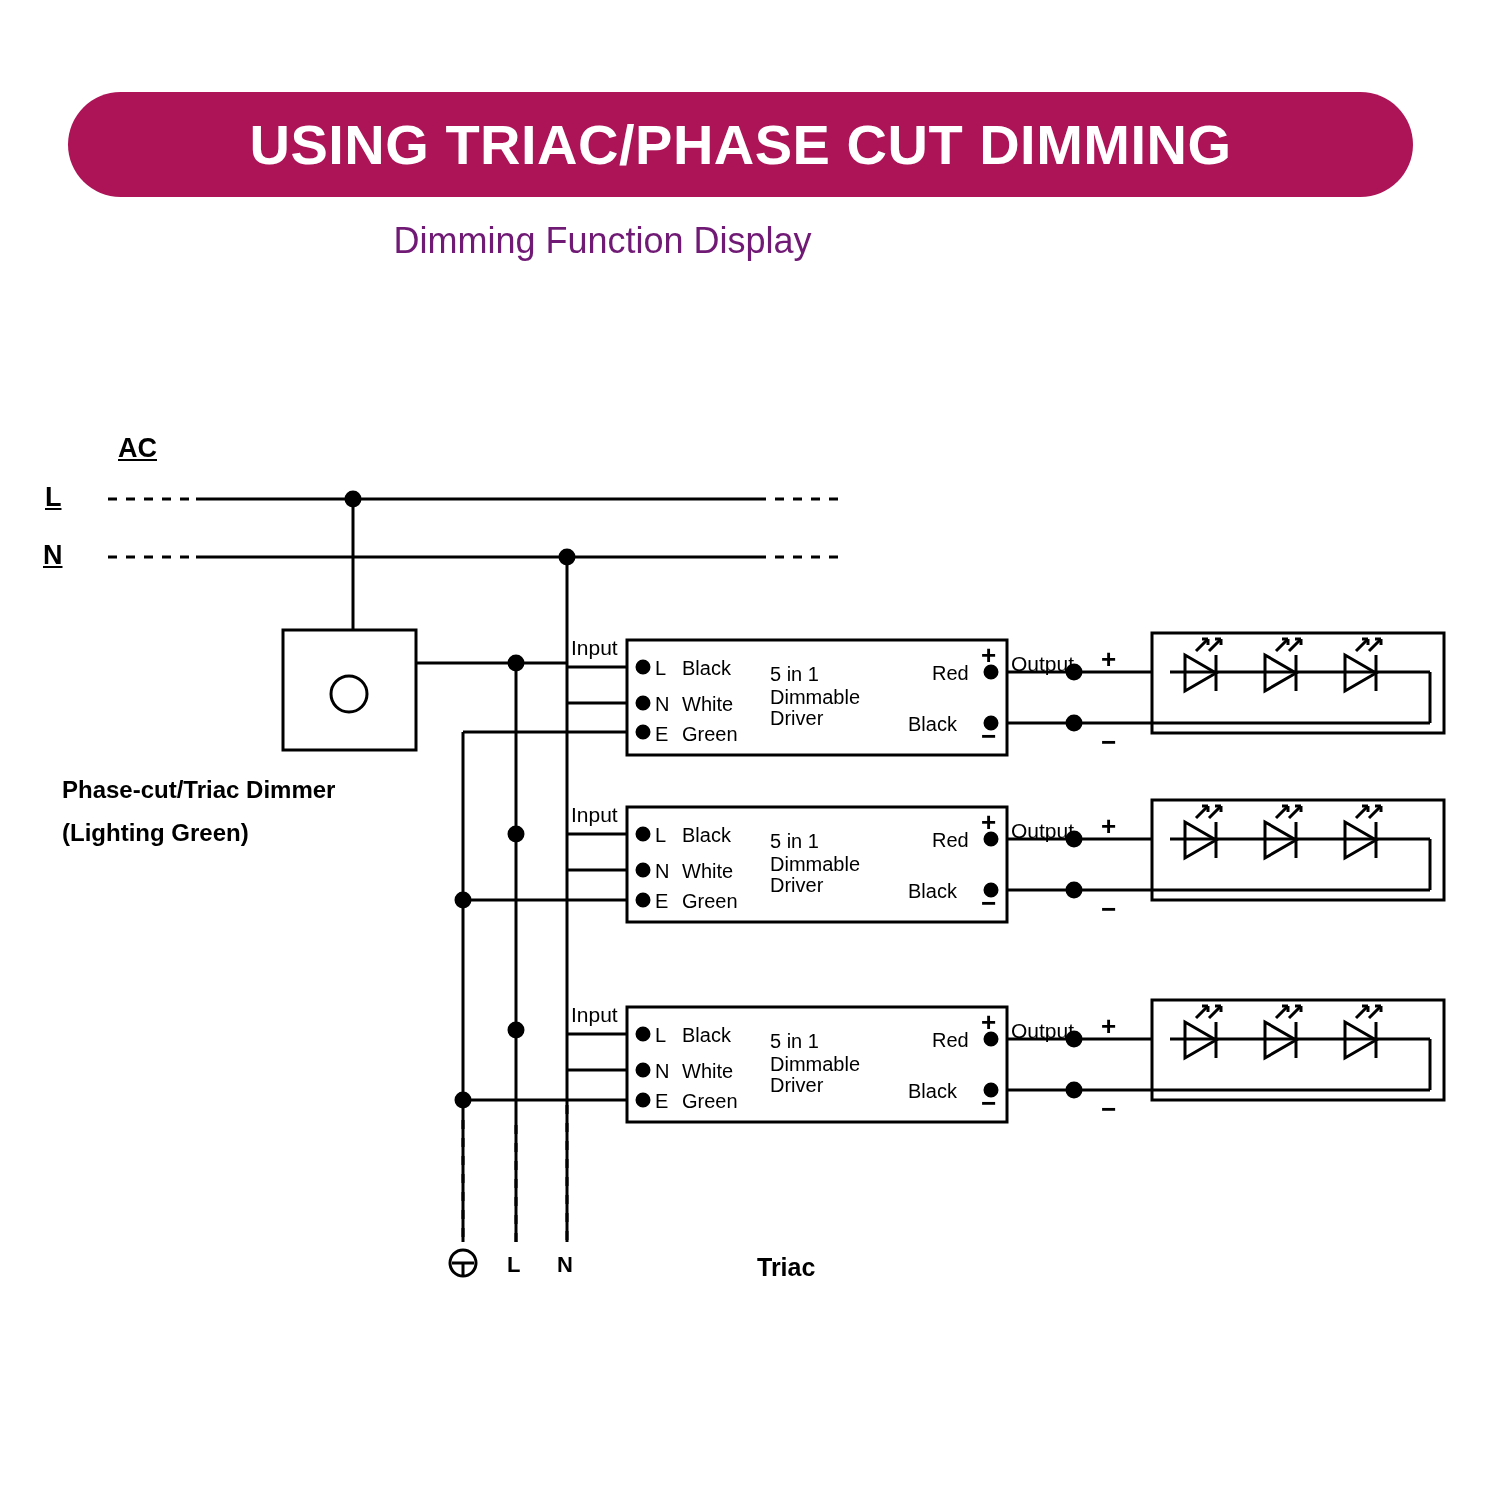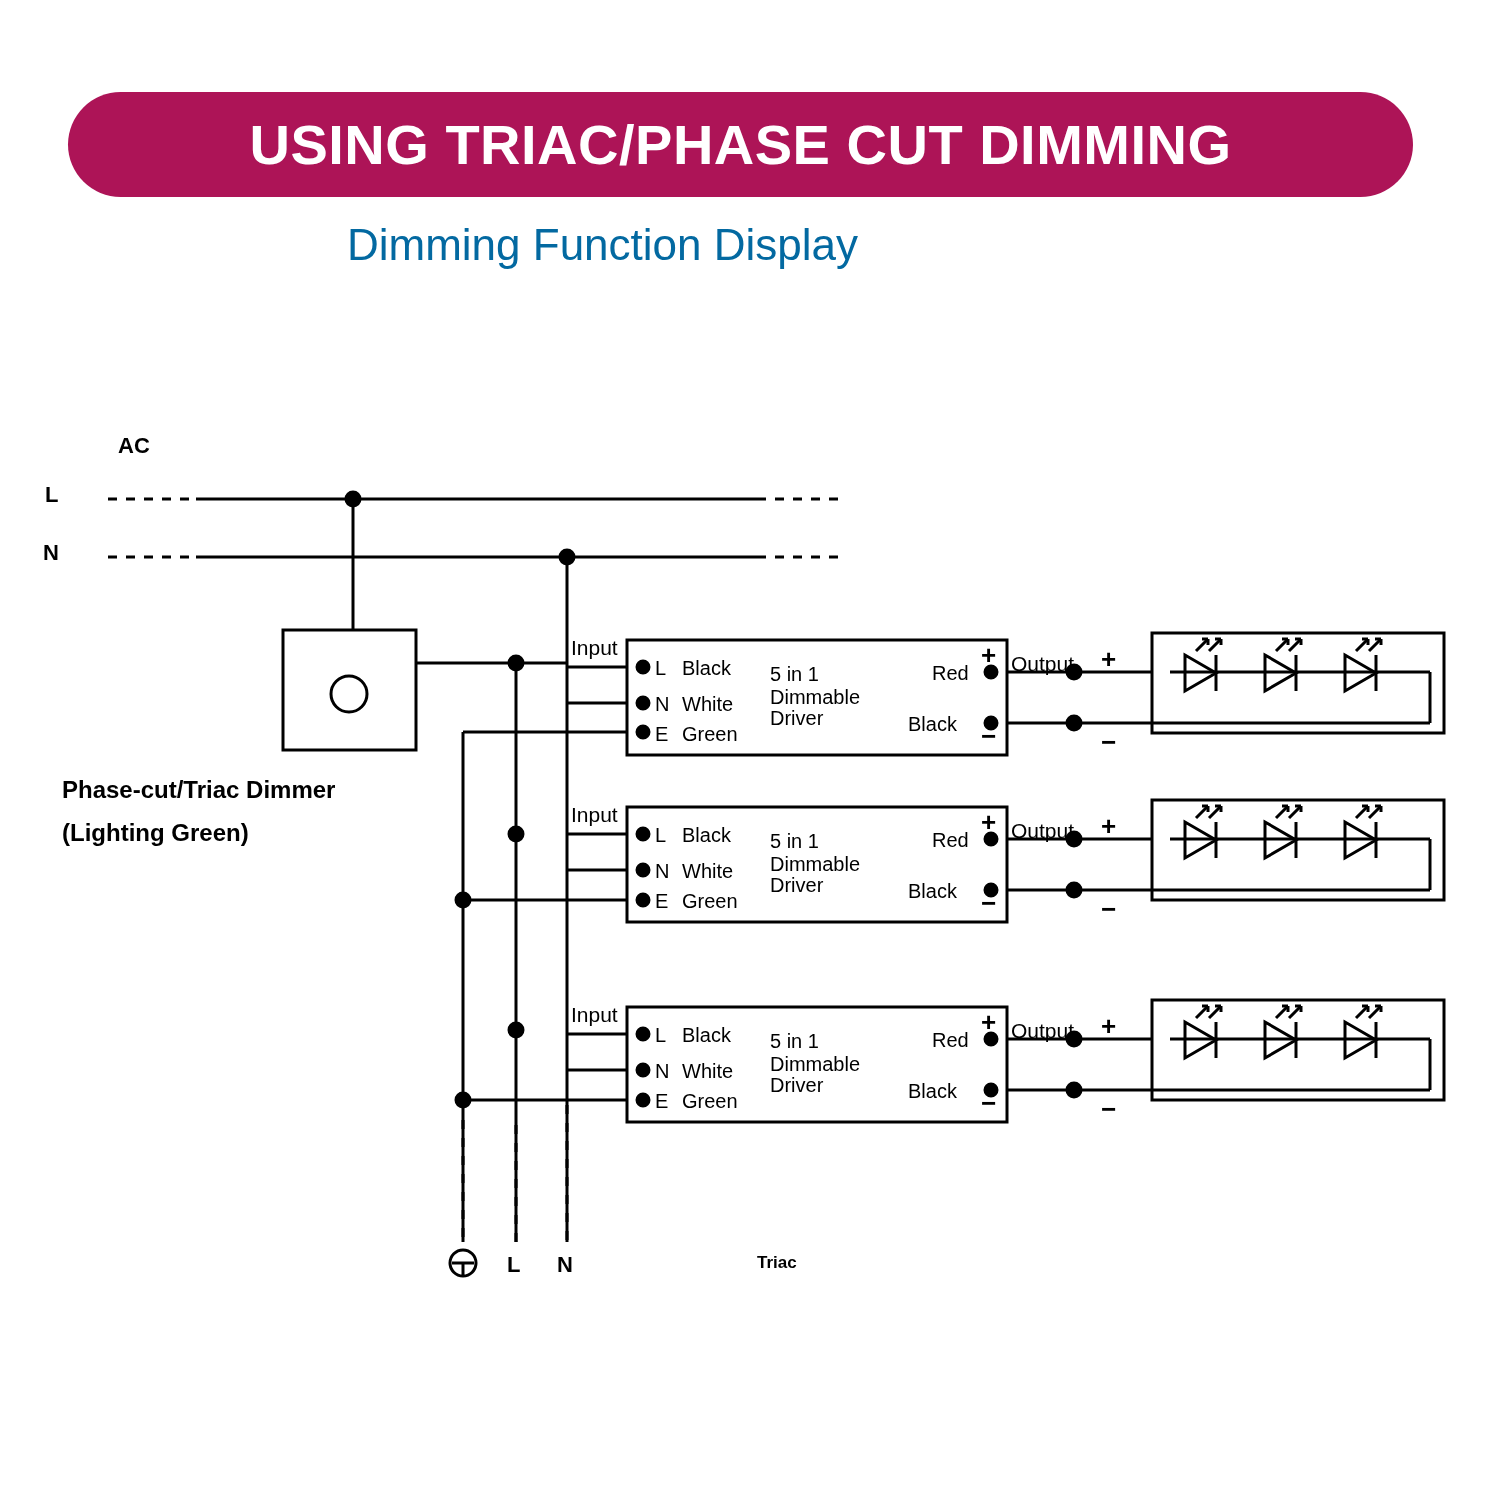--- a/index.html
+++ b/index.html
@@ -42,41 +42,41 @@
     font-weight: bold;
     letter-spacing: 0.5px;
     white-space: nowrap;
   }
   .subtitle {
     position: absolute;
     left: 0;
     top: 210px;
     width: 1205px;
     text-align: center;
-    font-size: 44px;
-    color: #0369a1;
+    font-size: 36px;
+    color: #701a75;
   }
 
   
   .diagram {
     position: absolute;
     left: 0;
     top: 0;
     width: 1500px;
     height: 1500px;
   }
   .lbl {
     position: absolute;
     font-size: 19px;
     color: #000;
     white-space: nowrap;
     line-height: 1.25;
   }
   .lbl.bold { font-weight: bold; }
-  .lbl.big { font-size: 22px; font-weight: bold; }
+  .lbl.big { font-size: 27px; font-weight: bold; text-decoration: underline; }
   .lbl.med { font-size: 24px; font-weight: bold; }
   .lbl.sym { font-size: 26px; font-weight: bold; }
 </style>
 </head>
 <body>
 
 <div class="page">
 
   <div class="title-pill">
     <span>USING TRIAC/PHASE CUT DIMMING</span>
@@ -276,21 +276,21 @@
   <div>
     <div class="lbl big" style="left:118px; top:422px;">AC</div>
     <div class="lbl big" style="left:45px; top:471px;">L</div>
     <div class="lbl big" style="left:43px; top:529px;">N</div>
 
     <div class="lbl med" style="left:62px; top:765px;">Phase-cut/Triac Dimmer</div>
     <div class="lbl med" style="left:62px; top:808px;">(Lighting Green)</div>
 
     <div class="lbl bold" style="left:507px; top:1241px; font-size:22px;">L</div>
     <div class="lbl bold" style="left:557px; top:1241px; font-size:22px;">N</div>
-    <div class="lbl bold" style="left:757px; top:1242px; font-size:17px;text-align:center;">Triac</div>
+    <div class="lbl bold" style="left:757px; top:1242px; font-size:25px;text-align:center;">Triac</div>
 
     <div class="lbl" style="left:571px; top:625px; font-size:21px;">Input</div>
     <div class="lbl" style="left:655px; top:646px; font-size:20px;">L</div>
     <div class="lbl" style="left:682px; top:646px; font-size:20px;">Black</div>
     <div class="lbl" style="left:655px; top:682px; font-size:20px;">N</div>
     <div class="lbl" style="left:682px; top:682px; font-size:20px;">White</div>
     <div class="lbl" style="left:655px; top:712px; font-size:20px;">E</div>
     <div class="lbl" style="left:682px; top:712px; font-size:20px;">Green</div>
     <div class="lbl" style="left:770px; top:652px; font-size:20px;">5 in 1</div>
     <div class="lbl" style="left:770px; top:675px; font-size:20px;">Dimmable</div>

